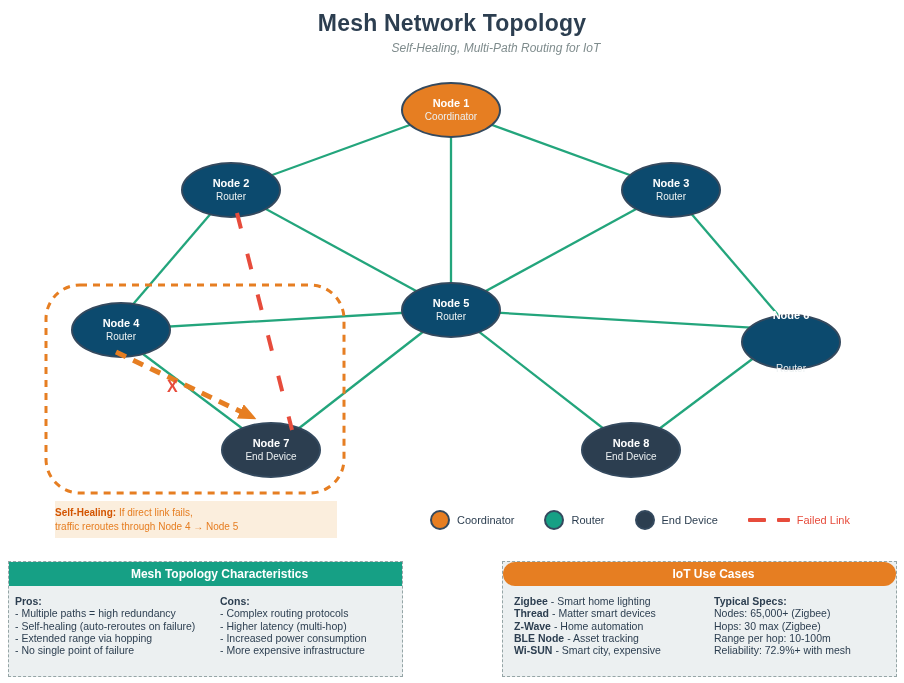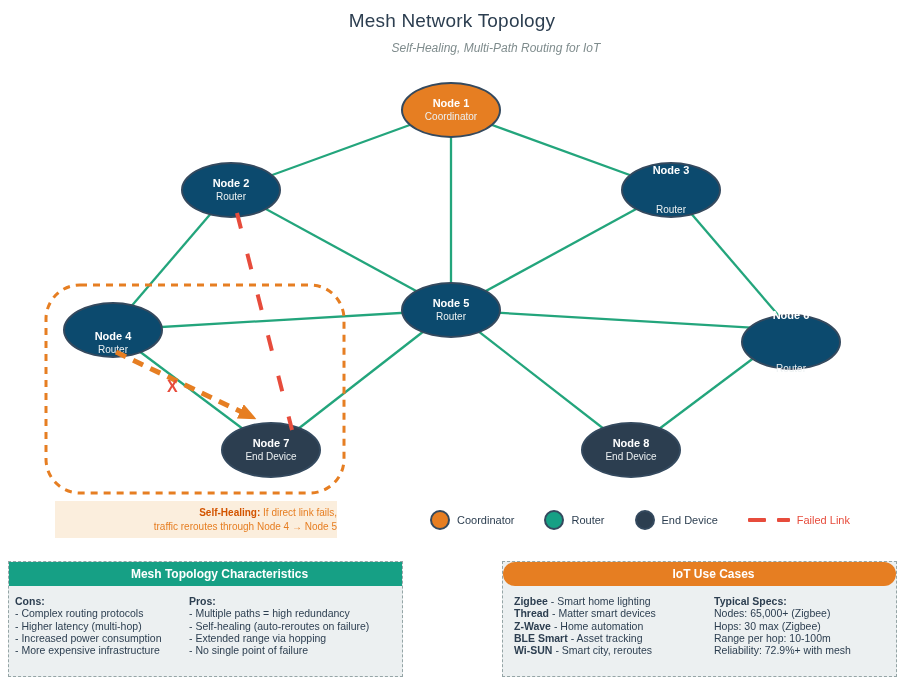--- a/index.html
+++ b/index.html
@@ -4,49 +4,49 @@
 <style>
   html,body{margin:0;padding:0;}
   body{
     width:904px;height:683px;position:relative;overflow:hidden;
     background:#ffffff;font-family:"Liberation Sans",sans-serif;
     -webkit-font-smoothing:antialiased;
   }
   
   .page-title{
     position:absolute;top:10px;left:0;width:904px;text-align:center;
-    font-size:19px;font-weight:normal;color:#2C3E50;letter-spacing:.2px;
+    font-size:23px;font-weight:bold;color:#2C3E50;letter-spacing:.2px;
   }
   .page-subtitle{
     position:absolute;top:41px;left:0;width:904px;text-align:center;
     font-size:12px;font-style:italic;color:#7F8C8D;margin-left:44px;
   }
   
   .diagram{position:absolute;left:0;top:0;width:884px;height:560px;}
   .diagram svg{position:absolute;left:0;top:0;pointer-events:none;}
   .node{
     position:absolute;width:100px;height:56px;border-radius:50%;
     border:2px solid #34495E;box-sizing:border-box;
     display:flex;flex-direction:column;align-items:center;justify-content:center;
     text-align:center;line-height:1.25;z-index:2;
   }
   .node .node-title{font-size:11px;font-weight:bold;color:#ffffff;}
   .node .node-sub{font-size:10px;color:#ECF0F1;}
   .coordinator{background:#E67E22;}
   .router{background:#0c4a6e;}
   .end-device{background:#2C3E50;}
-  .n1{left:401px;top:82px;} .n2{left:181px;top:162px;} .n3{left:621px;top:162px;justify-content:space-between;}
-  .n4{left:63px;top:302px;justify-content:flex-end;} .n5{left:401px;top:282px;} .n6{left:741px;top:314px;gap:40px;}
+  .n1{left:401px;top:82px;} .n2{left:181px;top:162px;} .n3{left:621px;top:162px;}
+  .n4{left:71px;top:302px;} .n5{left:401px;top:282px;} .n6{left:741px;top:314px;gap:40px;}
   .n7{left:221px;top:422px;} .n8{left:581px;top:422px;}
   .overlay{z-index:3;}
   
   .note-box{
     position:absolute;left:55px;top:501px;width:282px;height:37px;
     background:#FBEEDD;color:#E67E22;font-size:10px;line-height:13.5px;
-    display:flex;flex-direction:column;align-items:flex-end;justify-content:center;
+    display:flex;flex-direction:column;align-items:flex-start;justify-content:center;
     text-align:center;z-index:4;
   }
   .note-box b{color:#D35400;}
   
   .legend{
     position:absolute;left:430px;top:509px;height:22px;z-index:4;
     display:flex;align-items:center;gap:30px;font-size:11px;color:#2C3E50;
   }
   .legend-item{display:flex;align-items:center;gap:7px;}
   .swatch{width:20px;height:20px;border-radius:50%;border:2px solid #34495E;box-sizing:border-box;}
@@ -172,55 +172,55 @@
       <span class="dash dash-a"></span>
       <span class="dash dash-b"></span>
     </span>
     <span class="failed-label">Failed Link</span>
   </div>
 </div>
 
 <div class="panel panel-left">
   <div class="panel-header ph-teal">Mesh Topology Characteristics</div>
   <div class="panel-body">
+    <div class="pcol pcol-1">
+      <div class="heading">Pros:</div>
+      <div>- Multiple paths = high redundancy</div>
+      <div>- Self-healing (auto-reroutes on failure)</div>
+      <div>- Extended range via hopping</div>
+      <div>- No single point of failure</div>
+    </div>
     <div class="pcol pcol-2">
       <div class="heading">Cons:</div>
       <div>- Complex routing protocols</div>
       <div>- Higher latency (multi-hop)</div>
       <div>- Increased power consumption</div>
       <div>- More expensive infrastructure</div>
     </div>
-    <div class="pcol pcol-1">
-      <div class="heading">Pros:</div>
-      <div>- Multiple paths = high redundancy</div>
-      <div>- Self-healing (auto-reroutes on failure)</div>
-      <div>- Extended range via hopping</div>
-      <div>- No single point of failure</div>
-    </div>
   </div>
 </div>
 
 <div class="panel panel-right">
   <div class="panel-header ph-orange">IoT Use Cases</div>
   <div class="panel-body">
     <div class="pcol pcol-1">
       <div>
         <b>Zigbee</b><span class="proto-desc">- Smart home lighting</span>
       </div>
       <div>
         <b>Thread</b><span class="proto-desc">- Matter smart devices</span>
       </div>
       <div>
         <b>Z-Wave</b><span class="proto-desc">- Home automation</span>
       </div>
       <div>
-        <b>BLE Smart</b><span class="proto-desc">- Asset tracking</span>
-      </div>
-      <div>
-        <b>Wi-SUN</b><span class="proto-desc">- Smart city, reroutes</span>
+        <b>BLE Node</b><span class="proto-desc">- Asset tracking</span>
+      </div>
+      <div>
+        <b>Wi-SUN</b><span class="proto-desc">- Smart city, expensive</span>
       </div>
     </div>
     <div class="pcol pcol-2">
       <div class="heading">Typical Specs:</div>
       <div>Nodes: 65,000+ (Zigbee)</div>
       <div>Hops: 30 max (Zigbee)</div>
       <div>Range per hop: 10-100m</div>
       <div>Reliability: 72.9%+ with mesh</div>
     </div>
   </div>

